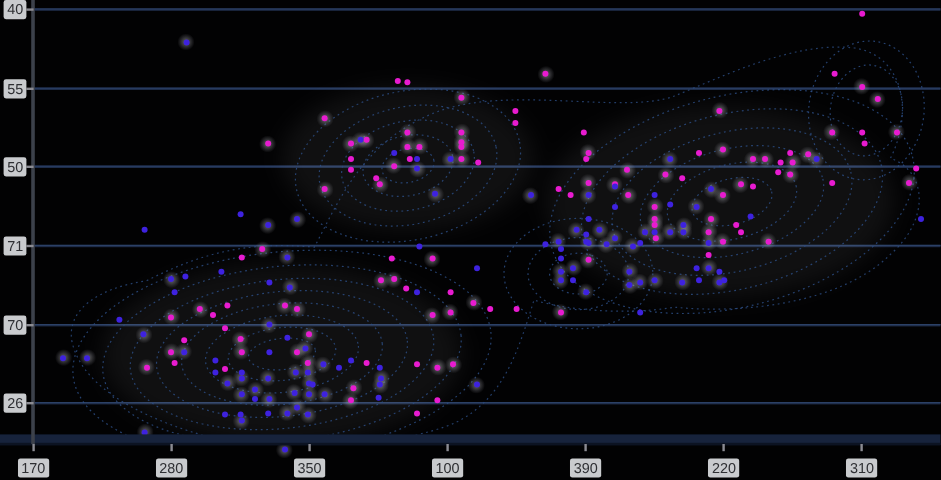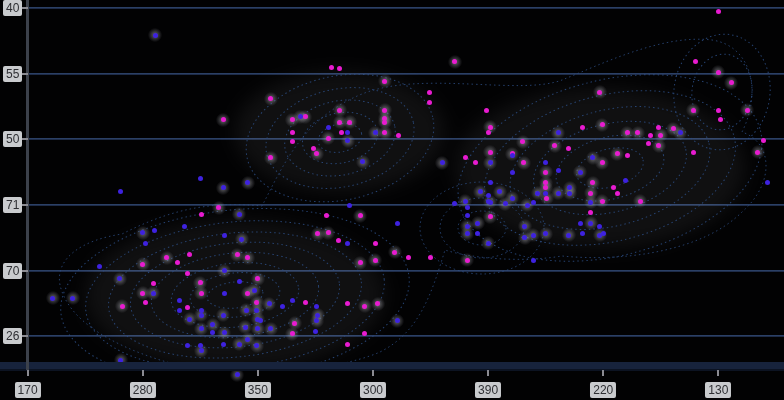--- a/index.html
+++ b/index.html
@@ -468,22 +468,22 @@
         <div class="tick-chip ylabel" style="top: 270.743px;">70</div>
         <div class="ytick-stub" style="top: 335.457px;"></div>
         <div class="tick-chip ylabel" style="top: 336.457px;">26</div>
         <div class="xtick-stub" style="left: 26.63px;"></div>
         <div class="tick-chip xlabel" style="left: 27.63px;">170</div>
         <div class="xtick-stub" style="left: 141.755px;"></div>
         <div class="tick-chip xlabel" style="left: 142.755px;">280</div>
         <div class="xtick-stub" style="left: 256.88px;"></div>
         <div class="tick-chip xlabel" style="left: 257.88px;">350</div>
         <div class="xtick-stub" style="left: 372.004px;"></div>
-        <div class="tick-chip xlabel" style="left: 373.004px;">300</div>
+        <div class="tick-chip xlabel" style="left: 373.004px;">100</div>
         <div class="xtick-stub" style="left: 487.129px;"></div>
         <div class="tick-chip xlabel" style="left: 488.129px;">390</div>
         <div class="xtick-stub" style="left: 602.254px;"></div>
         <div class="tick-chip xlabel" style="left: 603.254px;">220</div>
         <div class="xtick-stub" style="left: 717.379px;"></div>
-        <div class="tick-chip xlabel" style="left: 718.379px;">130</div>
+        <div class="tick-chip xlabel" style="left: 718.379px;">310</div>
       </div>
   </div>
 </div>
 
 </body></html>

